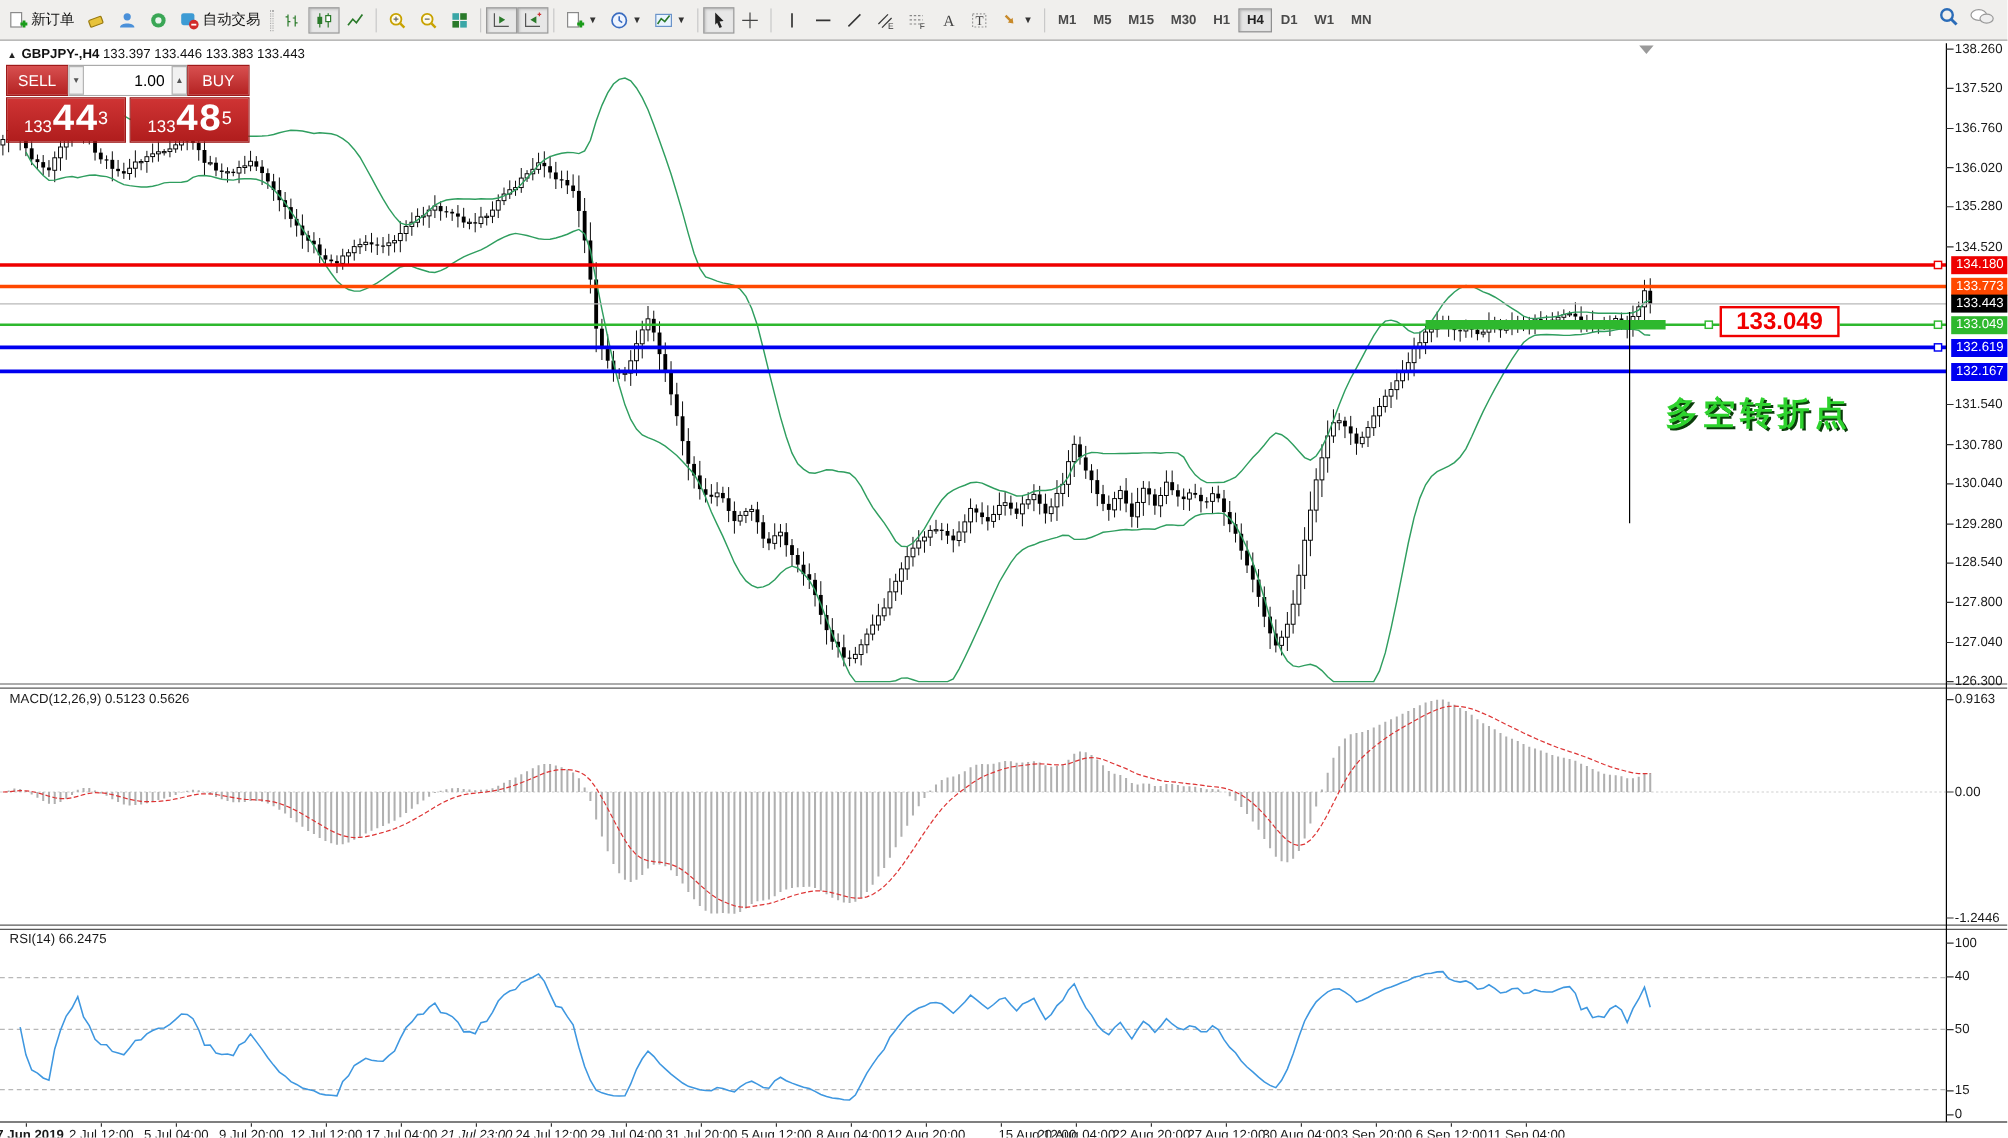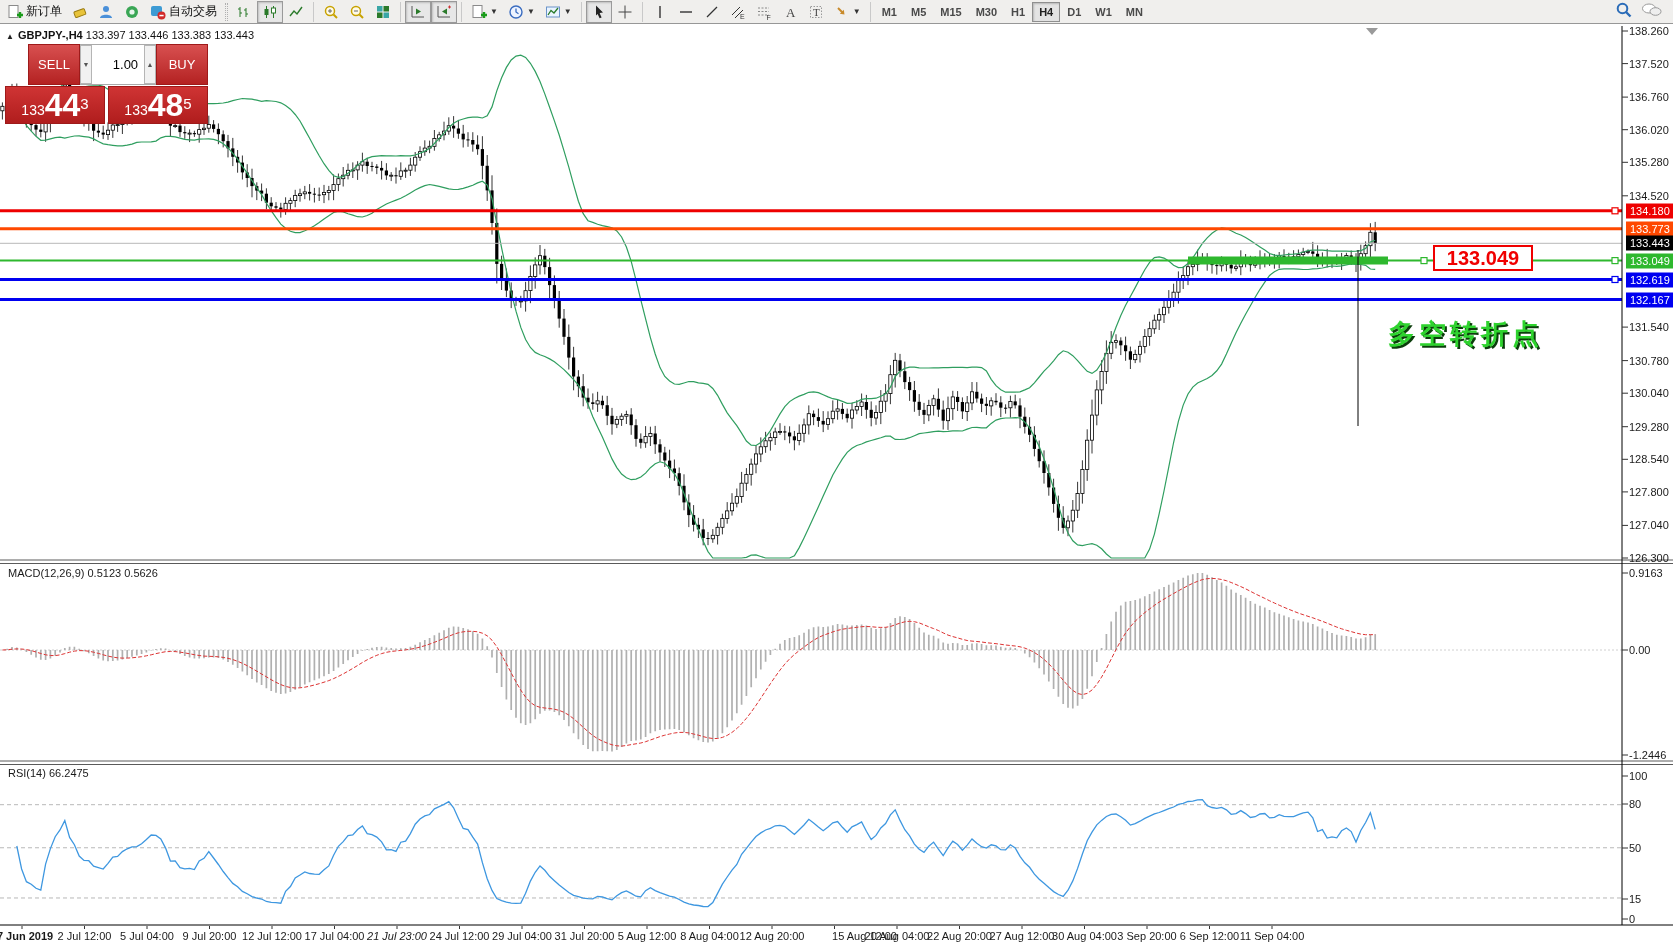--- a/index.html
+++ b/index.html
@@ -1,19 +1,19 @@
 <!DOCTYPE html>
 <html><head>
 <meta charset="utf-8">
 <style>
   * { margin:0; padding:0; box-sizing:border-box; }
   html,body { width:1673px; height:948px; overflow:hidden; background:#fff;
     font-family:"Liberation Sans","DejaVu Sans",sans-serif; }
   
-  .toolbar { height:24px; background:#f0efed; border-bottom:1px solid #979797;
+  .toolbar { height:34px; background:#f0efed; border-bottom:1px solid #979797;
     display:flex; align-items:center; padding:0 2px; }
   .tbtn { height:22px; display:flex; align-items:center; gap:3px; padding:0 4px;
     border:1px solid transparent; background:transparent; font-size:12px; color:#111;
     cursor:default; white-space:nowrap; }
   .tbtn.pressed { border:1px solid #9a9a9a; background:#e7e7e7;
     box-shadow:inset 1px 1px 2px rgba(0,0,0,.18); }
   .tbtn svg { display:block; }
   .caret { font-size:8px; color:#333; }
   .vsep { width:1px; height:20px; background:#c9c9c9; margin:0 4px; }
   .grip { width:3px; height:18px; border-left:1px dotted #b0b0b0; border-right:1px dotted #b0b0b0; margin:0 3px; }
@@ -23,32 +23,32 @@
     box-shadow:inset 1px 1px 2px rgba(0,0,0,.2); color:#222; }
   .tb-right { margin-left:auto; display:flex; align-items:center; gap:8px; padding-right:8px; }
   
   #chart { position:relative; width:1673px; height:922px; background:#fff; }
   #chart-svg { position:absolute; left:0; top:0; }
   .ov { position:absolute; }
   #symbol-header { left:6px; top:5px; font-size:11px; color:#111; }
   #symbol-header .tri { font-size:8px; margin-right:4px; color:#222; }
   
   #trade-panel { left:5px; top:20px; width:203px; user-select:none; }
-  #tp-top { display:flex; height:41px;margin-left:23px; }
+  #tp-top { display:flex; height:26px; }
   .tp-btn { width:52px; background:linear-gradient(#d85050,#b42222); color:#fff;
     font-size:13px; display:flex; align-items:center; justify-content:center; border:1px solid #9e1a1a; }
   #tp-vol { flex:1; display:flex; border-top:1px solid #aaa; border-bottom:1px solid #aaa; background:#fff; }
   .spin { width:17px; background:#f1f1f1; border:1px solid #b5b5b5; font-size:7px; color:#555;
     display:flex; align-items:center; justify-content:center; }
   #vol-input { width:100%; border:none; outline:none; text-align:right; font-size:13px; padding-right:6px; }
   #tp-bottom { display:flex; gap:3px; margin-top:1px; }
   .tp-price { flex:1; height:38px; background:linear-gradient(#cf3434,#b01d1d); color:#fff;
     display:flex; align-items:flex-end; justify-content:center; padding-bottom:3px; border:1px solid #9e1a1a; }
   .tp-pre { font-size:14px; line-height:20px; }
-  .tp-big { font-size:32px; font-weight:bold; line-height:30px; }
+  .tp-big { font-size:32px; font-weight:bold; line-height:30px;font-family:Liberation Mono, monospace; }
   .tp-sup { font-size:15px; line-height:34px; align-self:flex-start; }
   
   .axlabel { position:absolute; left:1629px; font-size:11px; color:#1a1a1a;
     transform:translateY(-50%); white-space:nowrap; }
   .plabel { position:absolute; left:1626px; width:47px; height:15px; color:#fff;
     font-size:11px; line-height:15px; padding-left:4px; transform:translateY(-50%); }
   .dlabel { position:absolute; font-size:11px; color:#1a1a1a; transform:translateX(-50%); white-space:nowrap; }
   .ind-label { position:absolute; left:8px; font-size:11px; color:#1a1a1a; }
   #annotation { position:absolute; font-size:27px; font-weight:bold; letter-spacing:4px;
     color:#2ed32e; text-shadow:2px 2px 0 #0b3d0b; white-space:nowrap; }
@@ -724,21 +724,21 @@
       <div class="axlabel ov" style="top: 369.2px;">130.040</div>
       <div class="axlabel ov" style="top: 402.7px;">129.280</div>
       <div class="axlabel ov" style="top: 435.3px;">128.540</div>
       <div class="axlabel ov" style="top: 467.9px;">127.800</div>
       <div class="axlabel ov" style="top: 501.4px;">127.040</div>
       <div class="axlabel ov" style="top: 534px;">126.300</div>
       <div class="axlabel ov" style="top: 549px;">0.9163</div>
       <div class="axlabel ov" style="top: 626px;">0.00</div>
       <div class="axlabel ov" style="top: 731px;">-1.2446</div>
       <div class="axlabel ov" style="top: 752px;">100</div>
-      <div class="axlabel ov" style="top: 780px;">80</div>
+      <div class="axlabel ov" style="top: 780px;">40</div>
       <div class="axlabel ov" style="top: 824px;">50</div>
       <div class="axlabel ov" style="top: 875px;">15</div>
       <div class="axlabel ov" style="top: 895px;">0</div>
       <div class="plabel ov" style="top: 186.8px; background: rgb(238, 0, 0);">134.180</div>
       <div class="plabel ov" style="top: 204.7px; background: rgb(255, 72, 0);">133.773</div>
       <div class="plabel ov" style="top: 219.3px; background: rgb(0, 0, 0);">133.443</div>
       <div class="plabel ov" style="top: 236.6px; background: rgb(46, 184, 46);">133.049</div>
       <div class="plabel ov" style="top: 255.5px; background: rgb(0, 0, 240);">132.619</div>
       <div class="plabel ov" style="top: 275.5px; background: rgb(0, 0, 240);">132.167</div>
     </div>

